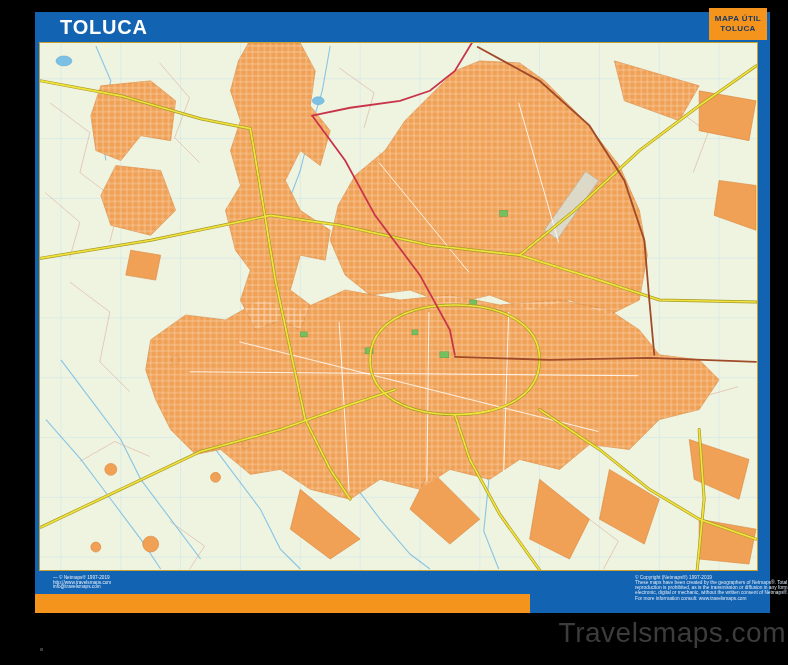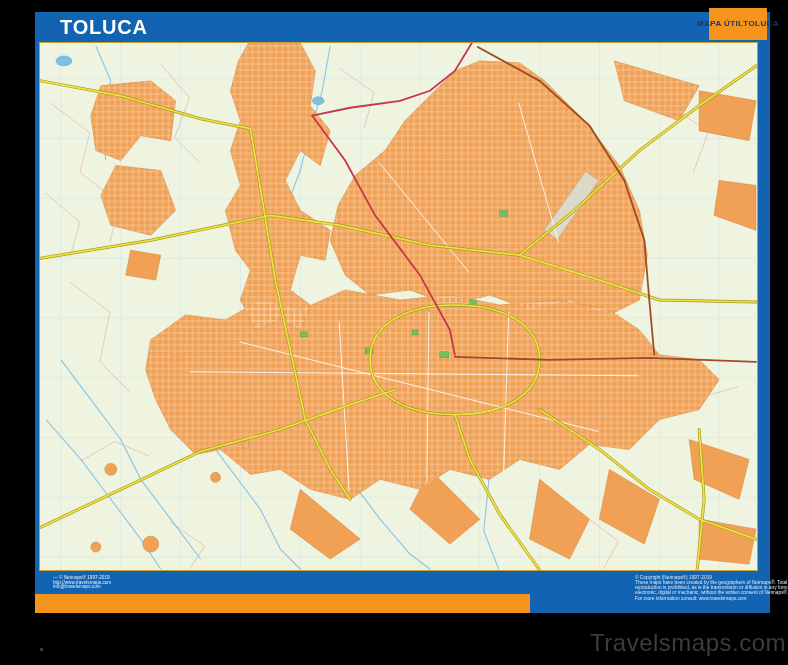--- a/index.html
+++ b/index.html
@@ -17,21 +17,21 @@
     background:var(--blue,#1263b2);
     display:flex;align-items:center;
   }
   .title{
     color:#fff;font-weight:bold;font-size:20px;letter-spacing:.8px;
     margin-left:25px;line-height:30px;
   }
   .badge{
     position:absolute;left:674px;top:-4px;width:58px;height:32px;
     background:var(--orange,#f5941d);
-    display:flex;flex-direction:row;align-items:center;justify-content:center;
+    display:flex;flex-direction:column;align-items:center;justify-content:center;
     z-index:5;
   }
   .badge span{
     color:var(--navy,#1a3a66);font-weight:bold;font-size:8px;line-height:10px;
     letter-spacing:.4px;white-space:nowrap;
   }
   .map-area{
     position:absolute;left:0;top:30px;width:735px;height:531px;
     background:var(--blue,#1263b2);
   }
@@ -52,22 +52,22 @@
   .credits-right{
     position:absolute;left:600px;top:2px;width:160px;color:#dce8f6;
     font-size:6px;line-height:6.4px;transform:scale(.8);transform-origin:left top;
     white-space:nowrap;
   }
   .orange-bar{
     position:absolute;left:0;top:21px;width:495px;height:19px;
     background:var(--orange,#f5941d);
   }
   .watermark{
-    position:absolute;right:2px;bottom:8px;
-    color:var(--watermark,#3c3c3c);font-size:24px;letter-spacing:.5px;
+    position:absolute;right:2px;bottom:16px;
+    color:var(--watermark,#3c3c3c);font-size:28px;letter-spacing:.5px;
   }
   .speck{position:absolute;left:40px;top:648px;width:3px;height:3px;background:#3a3a3a;}
 
   
   .urban{fill:var(--urban,#f0a155);stroke:#d8863c;stroke-width:.6;}
   .urban-tex{fill:url(#st);stroke:none;}
   .grid{stroke:var(--grid,#bfe0ee);stroke-width:.7;opacity:.6;}
   .river{fill:none;stroke:var(--water,#7cc0e4);stroke-width:1.1;opacity:.9;}
   .lake{fill:var(--water,#7cc0e4);stroke:#58a8d4;stroke-width:.5;}
   .rural{fill:none;stroke:var(--rural,#d9a896);stroke-width:.7;opacity:.8;}

